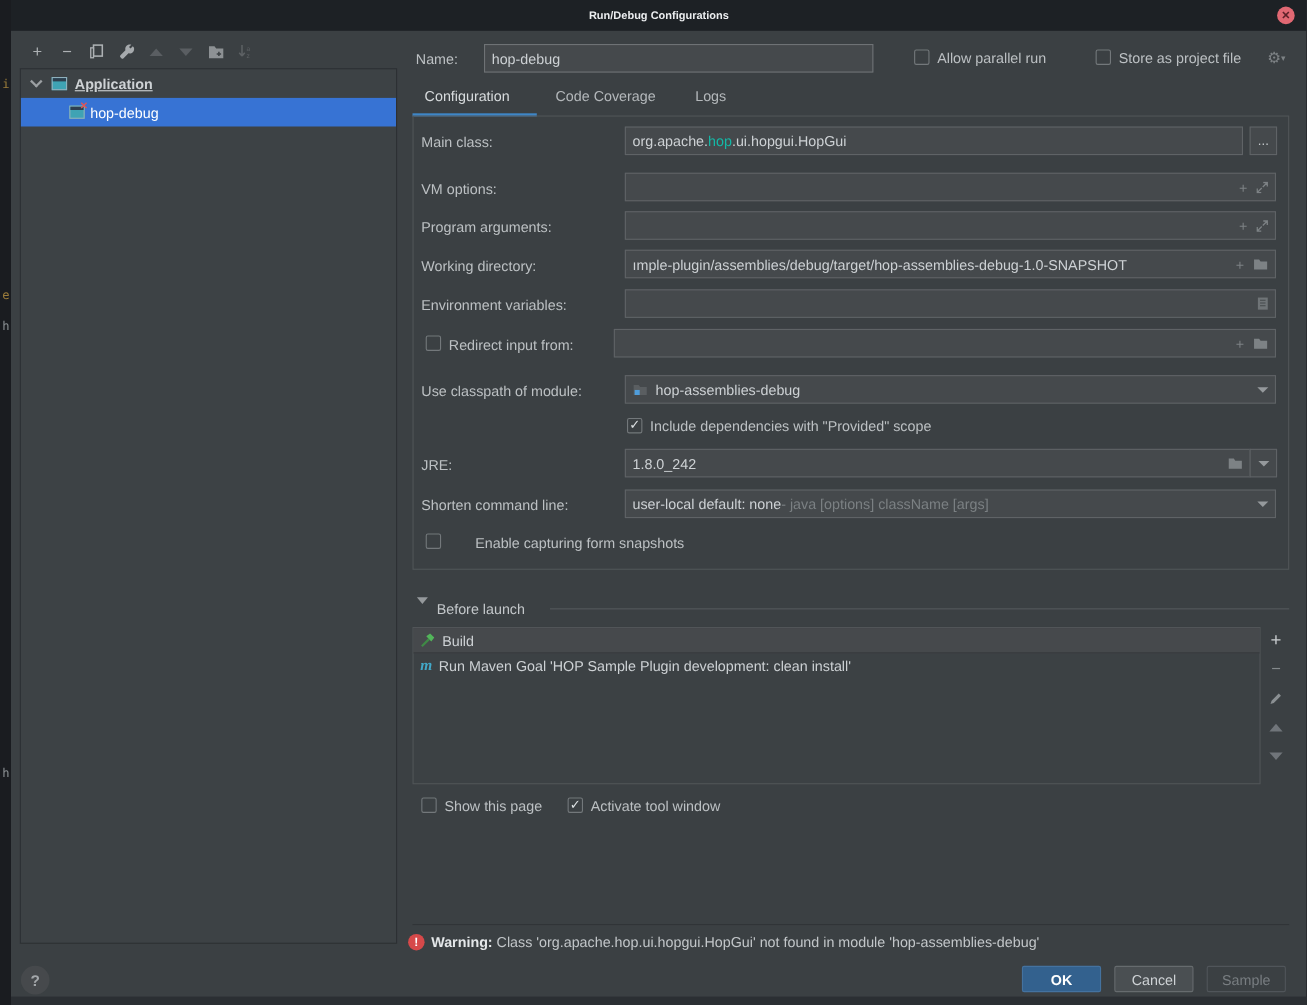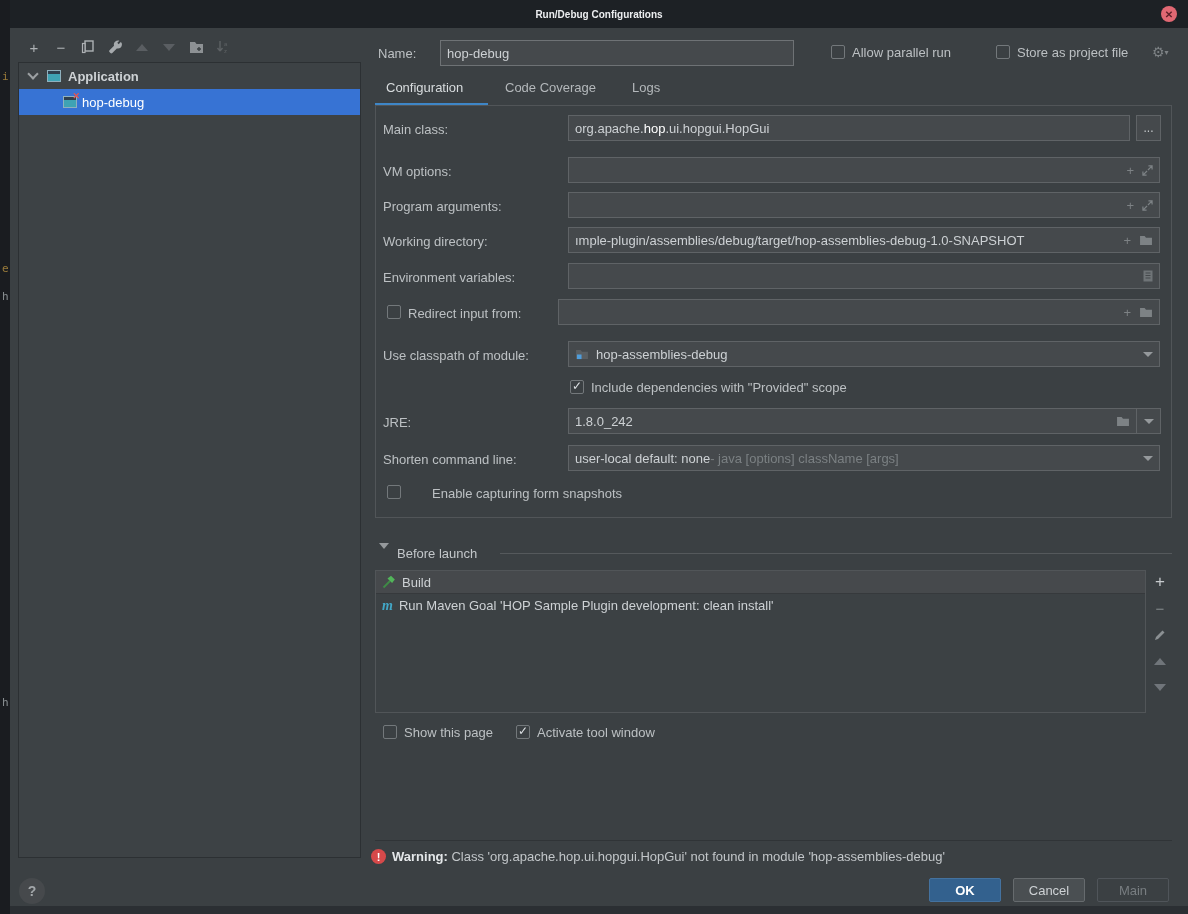--- a/index.html
+++ b/index.html
@@ -32,21 +32,21 @@
   .chev { width:8px; height:8px; border-right:2px solid #9ca0a3; border-bottom:2px solid #9ca0a3; display:inline-block; }
   .chev.down { transform:rotate(45deg); margin-top:-4px; }
   .chev.right { transform:rotate(-45deg); }
   .app-ico { position:relative; width:14px; height:12px; border:1px solid #8fb0bd; background:#3fa3b4; }
   .app-ico::before { content:""; position:absolute; left:0; top:0; width:100%; height:3px; background:#2e3f4e; }
   .app-ico .redx { position:absolute; right:-4px; top:-6px; color:#e05555; font-size:9px; font-weight:bold; }
 
   
   .field { position:absolute; height:26px; background:#45494c; border:1px solid #5f6366; color:#cdd1d4; font-size:13px; display:flex; align-items:center; padding:0 6px; white-space:nowrap; overflow:hidden; }
   .field .grow { flex:1; }
-  .err { color:#ffffff; }
+  .err { color:#14b8a6; }
   .hint { color:#7b8083; }
   .ficon { color:#7d8285; font-size:13px; margin-left:8px; flex:none; display:flex; align-items:center; }
   .combo-arrow { width:0; height:0; border-left:5px solid transparent; border-right:5px solid transparent; border-top:5px solid #95999c; flex:none; margin-left:8px; }
   .btn-sq { position:absolute; height:26px; background:#45494c; border:1px solid #5f6366; color:#c4c8cb; font-size:12px; display:flex; align-items:center; justify-content:center; }
 
   
   .cb { position:absolute; width:14px; height:14px; border:1px solid #73787b; border-radius:2px; background:transparent; }
   .cb.checked::after { content:"\2713"; position:absolute; left:1px; top:-2px; color:#dbdfe2; font-size:12px; }
 
   
@@ -128,21 +128,21 @@
   </div>
   <div class="ticon disabled" style="left:214px;">
     <svg width="14" height="14" viewBox="0 0 14 14">
         <path d="M4 1v10M4 11l-2.5-3M4 11l2.5-3" stroke="#5d6164" stroke-width="1.4" fill="none"></path>
         <text x="8" y="6" font-size="6" fill="#5d6164" font-family="Liberation Sans">a</text>
         <text x="8" y="13" font-size="6" fill="#5d6164" font-family="Liberation Sans">z</text>
       </svg>
   </div>
 
   <div class="tree-panel">
-    <div class="tree-row" style="top:0;">
+    <div class="tree-row" style="top:0;text-decoration:underline;">
       <span style="width:10px;"></span>
         <span class="chev down"></span>
       <span style="width:10px;"></span>
         <span class="app-ico"></span>
       <span style="width:7px;"></span>
         <b>Application</b>
     </div>
     <div class="tree-row selected" style="top:26px;">
       <span style="width:44px;"></span>
         <span class="app-ico">
@@ -312,17 +312,17 @@
   <div class="lbl" style="left:537px; top:725px;">Activate tool window</div>
 
   <div class="hr-line" style="left:375px; top:840px; width:797px;"></div>
   <div class="warn-ico">!</div>
   <div class="warn-text">
     <b>Warning:</b><span> Class 'org.apache.hop.ui.hopgui.HopGui' not found in module 'hop-assemblies-debug'</span>
   </div>
 
   <div class="btn ok" style="left:929px;">OK</div>
   <div class="btn cancel" style="left:1013px;">Cancel</div>
-  <div class="btn apply" style="left:1097px;">Main</div>
+  <div class="btn apply" style="left:1097px;">Sample</div>
   <div class="help-btn">?</div>
 
   <div class="bottom-edge"></div>
 </div>
 
 </body></html>

